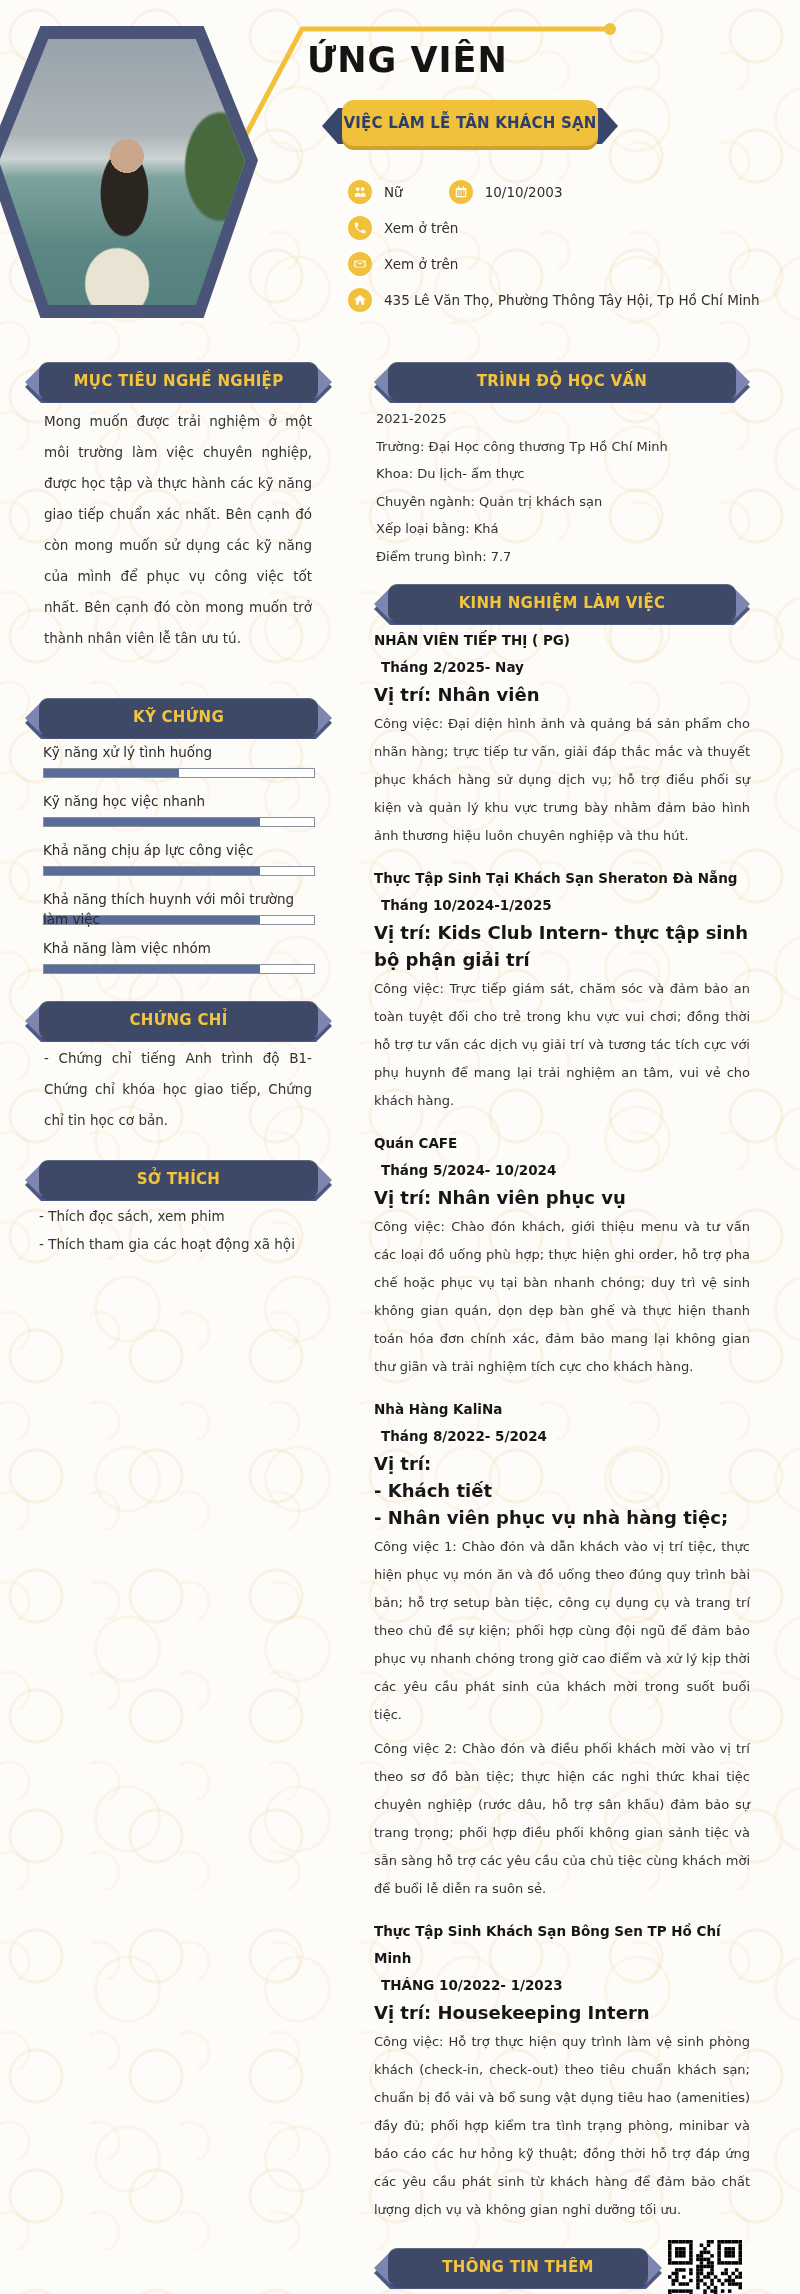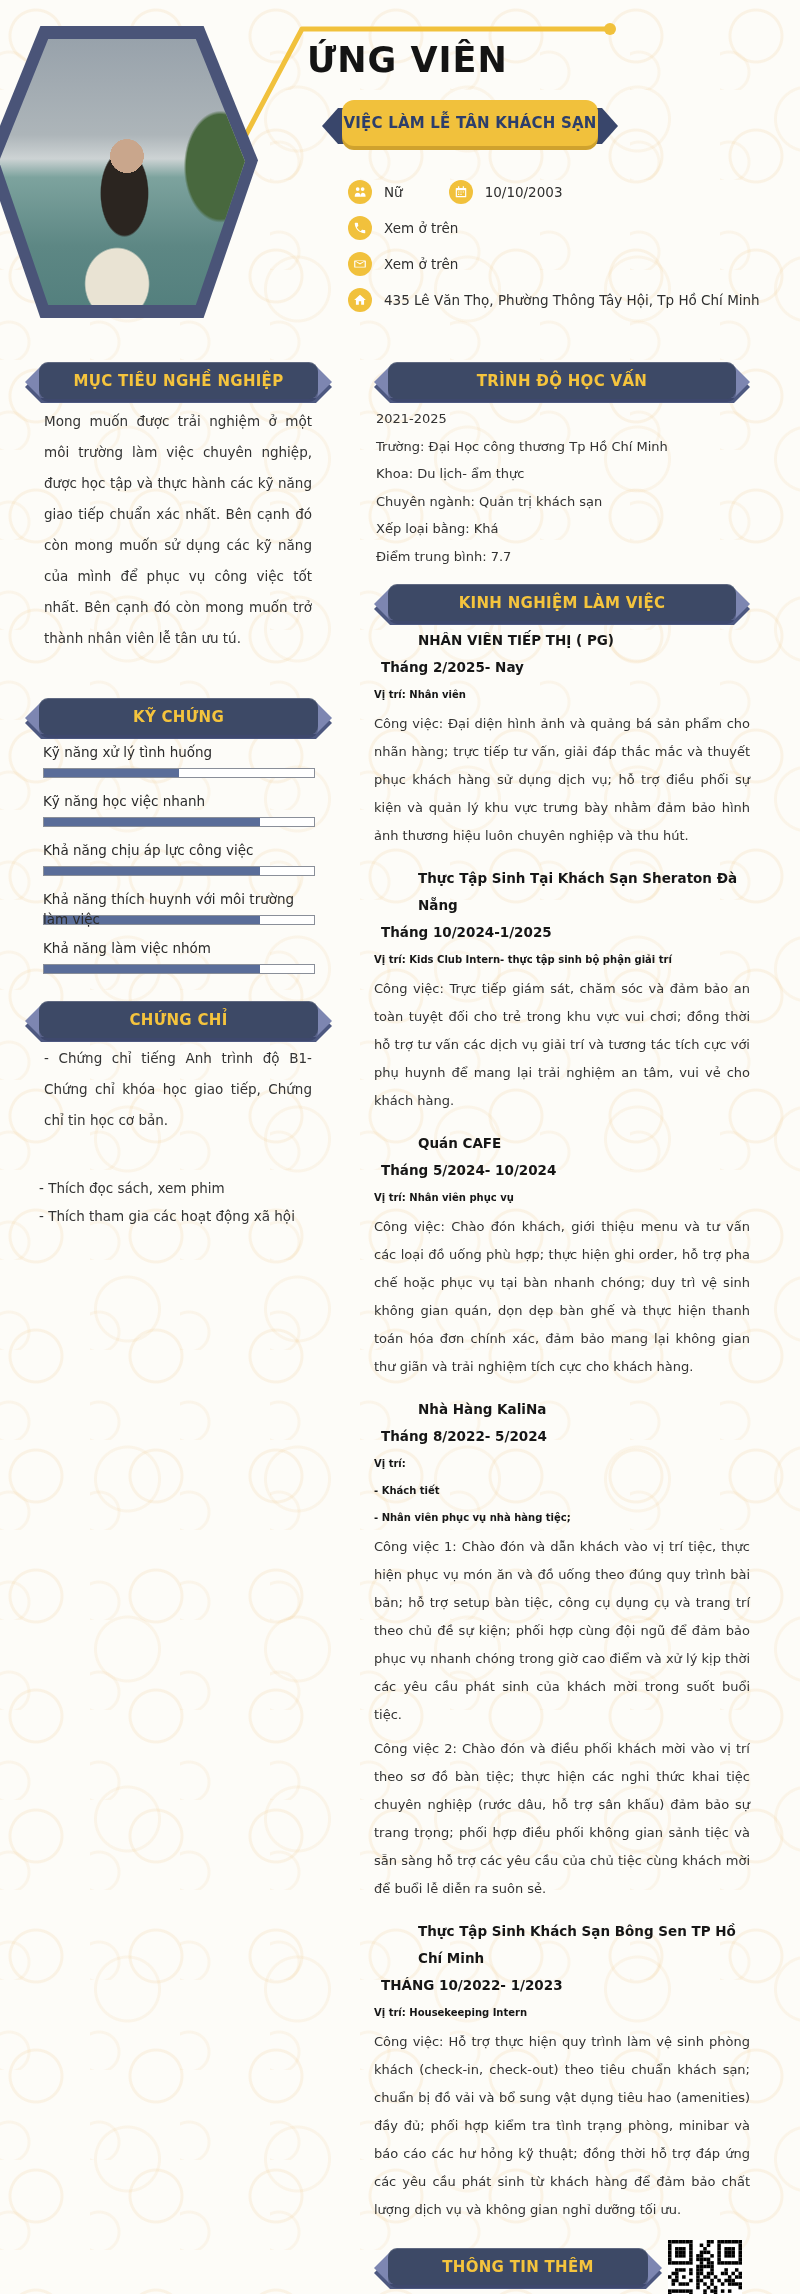--- a/index.html
+++ b/index.html
@@ -65,23 +65,23 @@
   .skill-bar{margin-top:6px;height:8px;border:1px solid #8a8f99;background:#fff;}
   .skill-fill{height:100%;background:#5a6d99;}
   .certs-text{margin:14px 20px 0 19px;font-size:13.5px;line-height:31px;text-align:justify;color:#333;}
   .hobby-line{margin:0 10px 0 14px;font-size:13.5px;line-height:28px;color:#333;}
   .gap44{height:44px;} .gap24{height:24px;} .gap14{height:14px;}
 
   .edu-lines{margin:15px 0 0 2px;}
   .edu-line{font-size:13px;line-height:27.5px;color:#333;}
   .jobs{margin-top:15px;}
   .job{margin-bottom:15px;}
-  .job-title{font-size:13.5px;font-weight:bold;color:#161616;line-height:27px;margin-left:44px;}
+  .job-title{font-size:13.5px;font-weight:bold;color:#161616;line-height:27px;}
   .job-date{font-size:13.5px;font-weight:bold;color:#161616;line-height:27px;padding-left:7px;}
-  .job-pos{font-size:10px;font-weight:bold;color:#161616;line-height:27px;}
+  .job-pos{font-size:18px;font-weight:bold;color:#161616;line-height:27px;}
   .job-desc{margin:2px 0 6px 0;font-size:13px;line-height:28px;text-align:justify;color:#333;}
 
   .more-row{display:flex;align-items:flex-start;margin-top:16px;}
   .more-row .sec-header{width:288px;flex:0 0 288px;margin-top:8px;}
   .qr{margin-left:auto;margin-right:8px;width:74px;height:74px;background:#fff;}
 </style>
 </head>
 <body>
 
 <div class="page">
@@ -206,20 +206,25 @@
 
       <div class="gap14"></div>
       <div class="sec-header">
         <div class="caps-dark"></div>
           <div class="caps"></div>
         <div class="bar">CHỨNG CHỈ</div>
       </div>
       <div class="certs-text">- Chứng chỉ tiếng Anh trình độ B1- Chứng chỉ khóa học giao tiếp, Chứng chỉ tin học cơ bản.</div>
 
       <div class="gap24"></div>
+      <div class="sec-header">
+        <div class="caps-dark"></div>
+          <div class="caps"></div>
+        <div class="bar">SỞ THÍCH</div>
+      </div>
       <div class="gap14"></div>
       <div id="hobbies-box">
           <div class="hobby-line">- Thích đọc sách, xem phim</div>
           <div class="hobby-line">- Thích tham gia các hoạt động xã hội</div>
         </div>
     </div>
 
     <div class="right-col">
       <div class="sec-header">
         <div class="caps-dark"></div>

